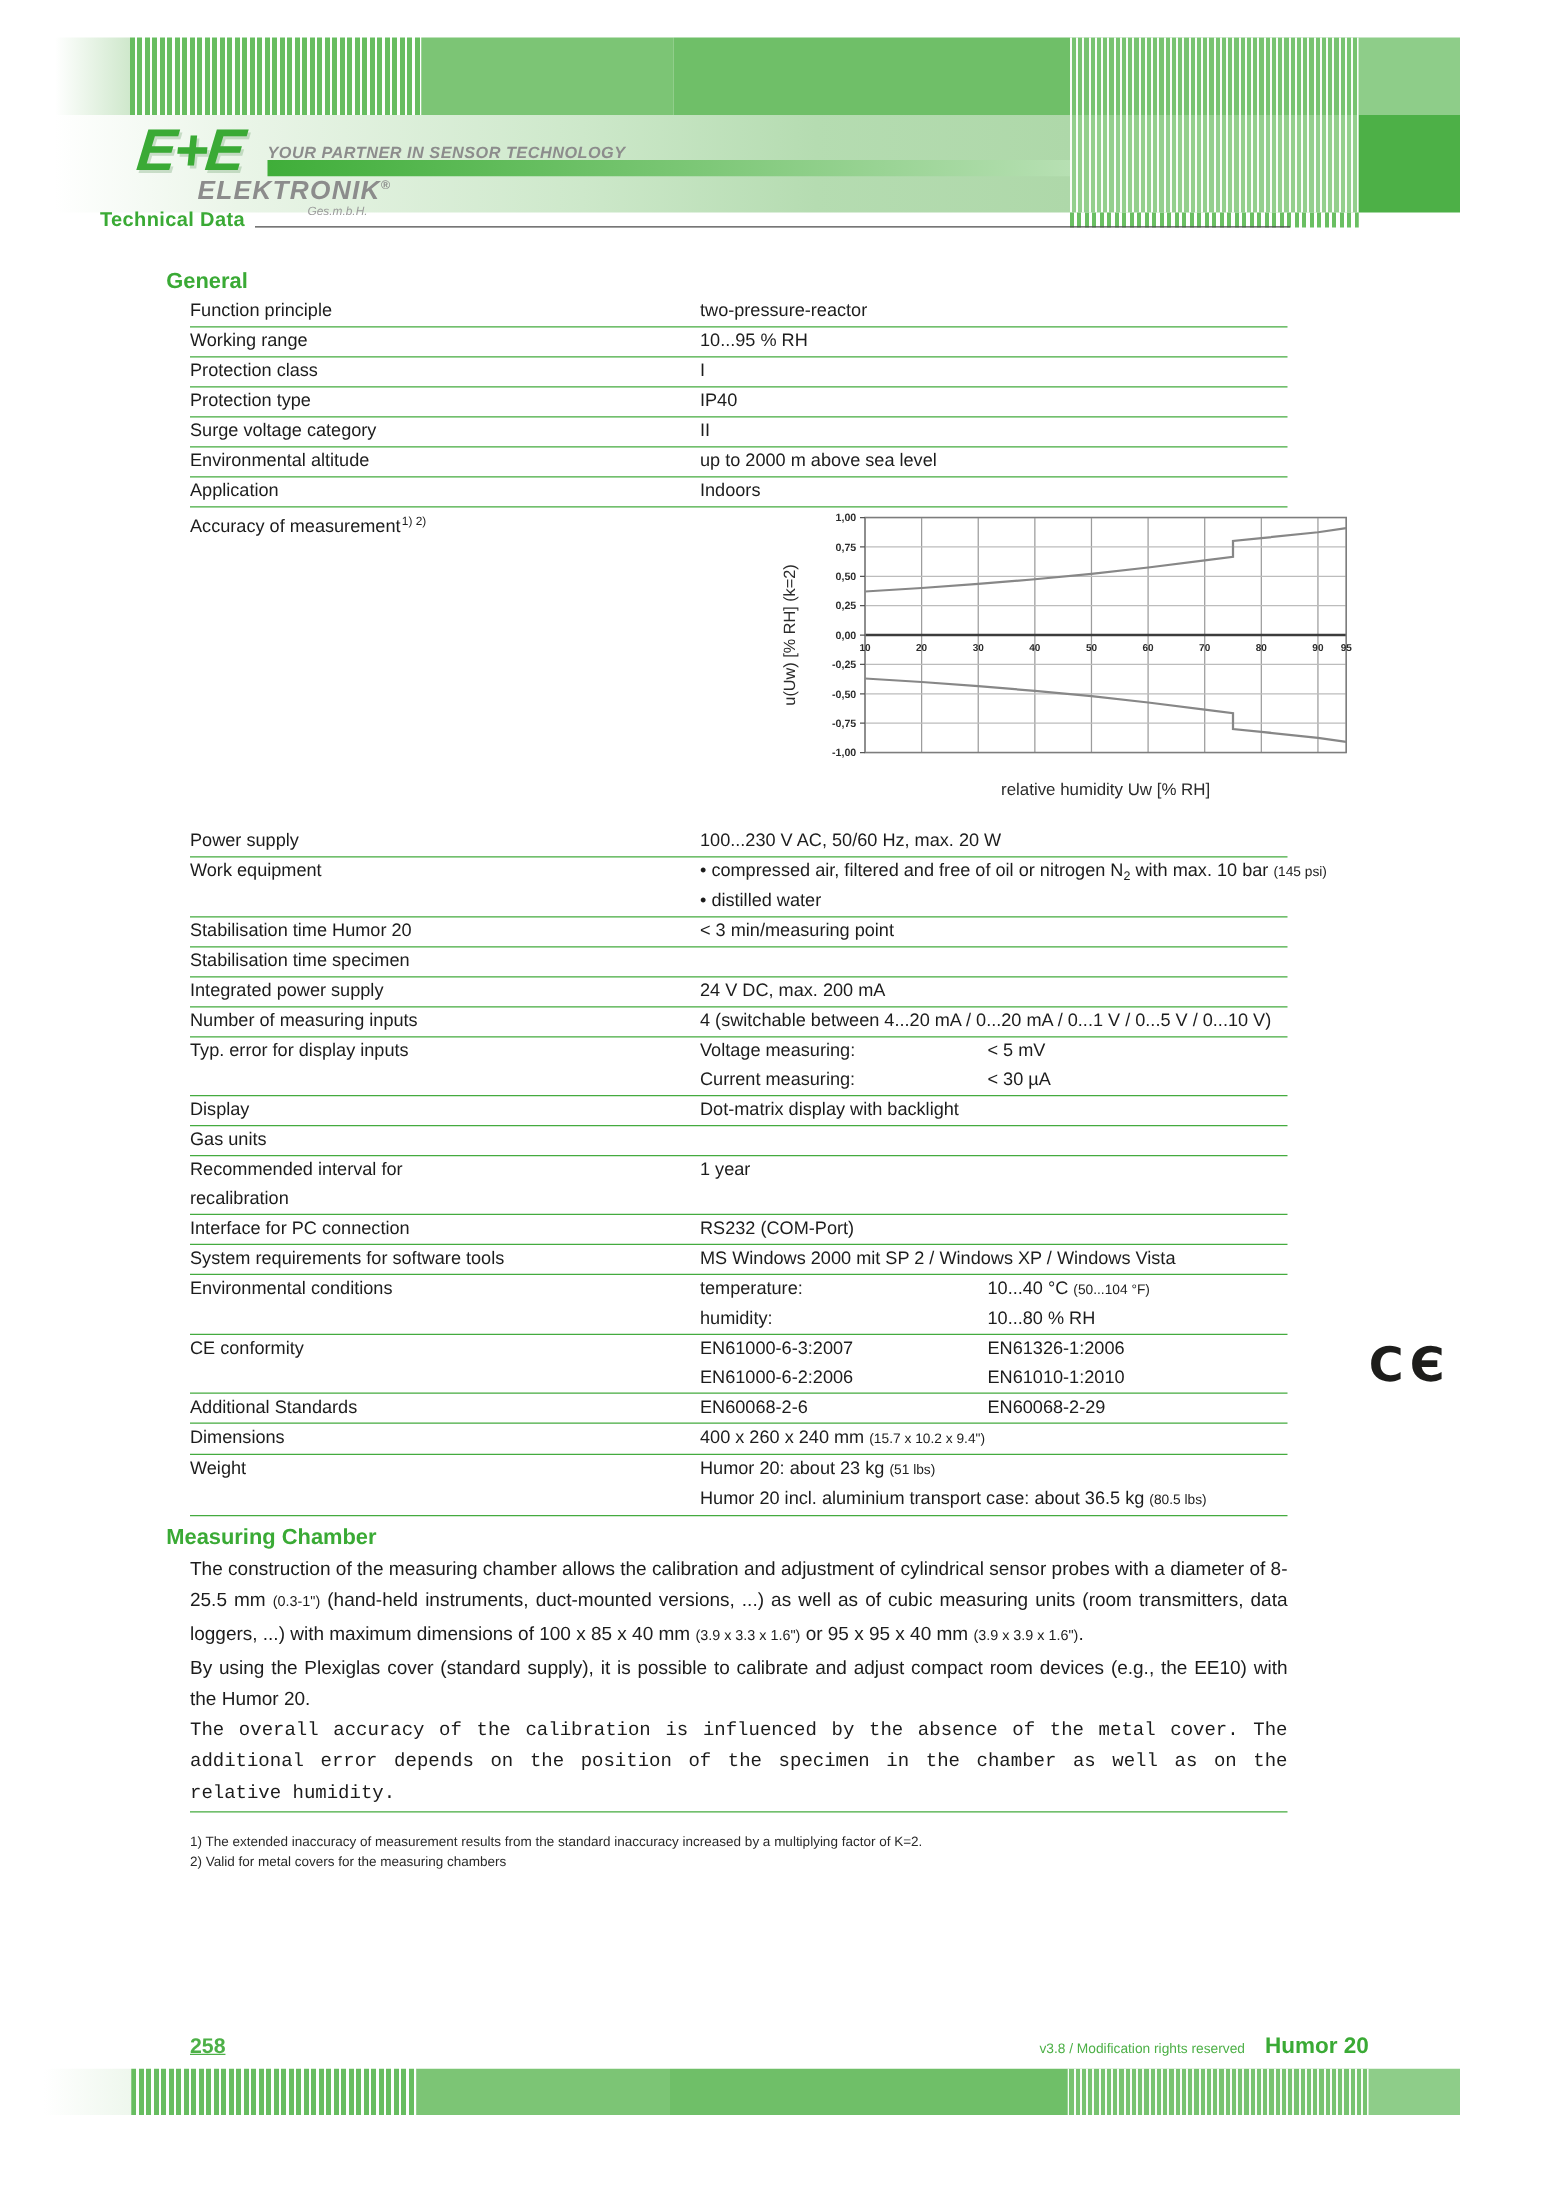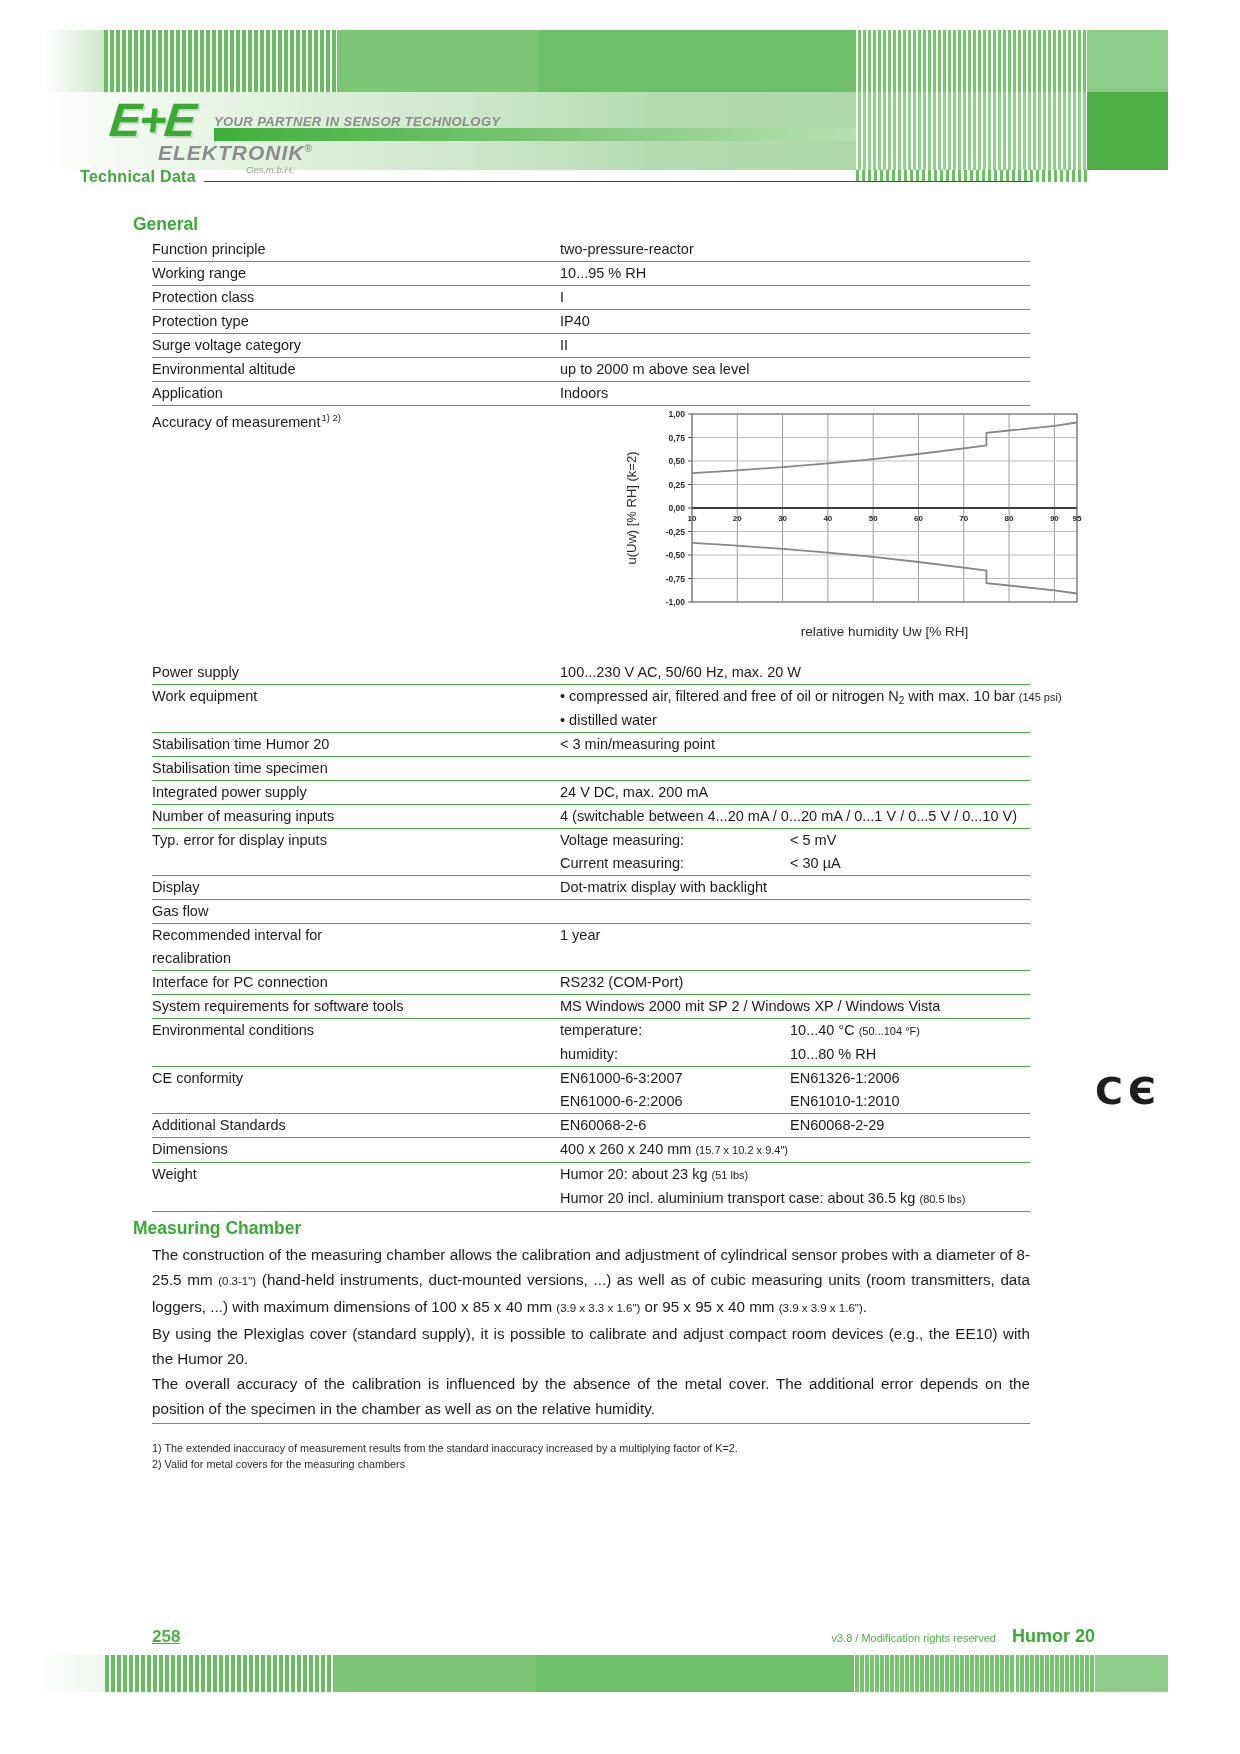--- a/index.html
+++ b/index.html
@@ -61,21 +61,21 @@
   .spec-row sub { font-size:10px; vertical-align:baseline; position:relative; top:3px; }
   .spec-row sup, .note sup { font-size:9.5px; }
   .spec-label sup { margin-left:1px; }
 
   .chart-slot { flex:1; padding:2px 0 4px 62px; }
   .ce-mark { position:absolute; left:943px; top:2px; font-family:"DejaVu Sans",sans-serif;
              font-size:38px; font-weight:800; color:#1d1d1b; letter-spacing:5px; line-height:44px; }
 
   .paras { margin-top:2px; }
   .para { font-size:15.2px; line-height:25px; text-align:justify; color:#1c1c1c; }
-  .para.underlined { border-bottom:1px solid #44ab3f; padding-bottom:2px; }
+  .para.underlined { border-bottom:1px solid #44ab3f; padding-bottom:2px;font-family:Liberation Mono, monospace; }
   .para .small { font-size:11.5px; }
 
   .notes { margin-top:16px; }
   .note { font-size:10.8px; line-height:16px; color:#2a2a2a; }
 
   
   .footer-row { position:absolute; left:152px; top:1626px; width:943px;
                 display:flex; align-items:baseline; }
   .page-number { font-size:17px; font-weight:800; color:#4db047;text-decoration:underline; }
   .footer-spacer { flex:1; }
@@ -299,21 +299,21 @@
         <div class="spec-row">
           <div class="spec-label">
             <div class="spec-label-line">Display</div>
           </div>
           <div class="spec-value">
             <div class="value-line"><span>Dot-matrix display with backlight</span></div>
           </div>
         </div>
         <div class="spec-row">
           <div class="spec-label">
-            <div class="spec-label-line">Gas flow</div>
+            <div class="spec-label-line">Gas units</div>
           </div>
         </div>
         <div class="spec-row">
           <div class="spec-label">
             <div class="spec-label-line">Recommended interval for</div>
             <div class="spec-label-line">recalibration</div>
           </div>
           <div class="spec-value">
             <div class="value-line"><span>1 year</span></div>
           </div>

